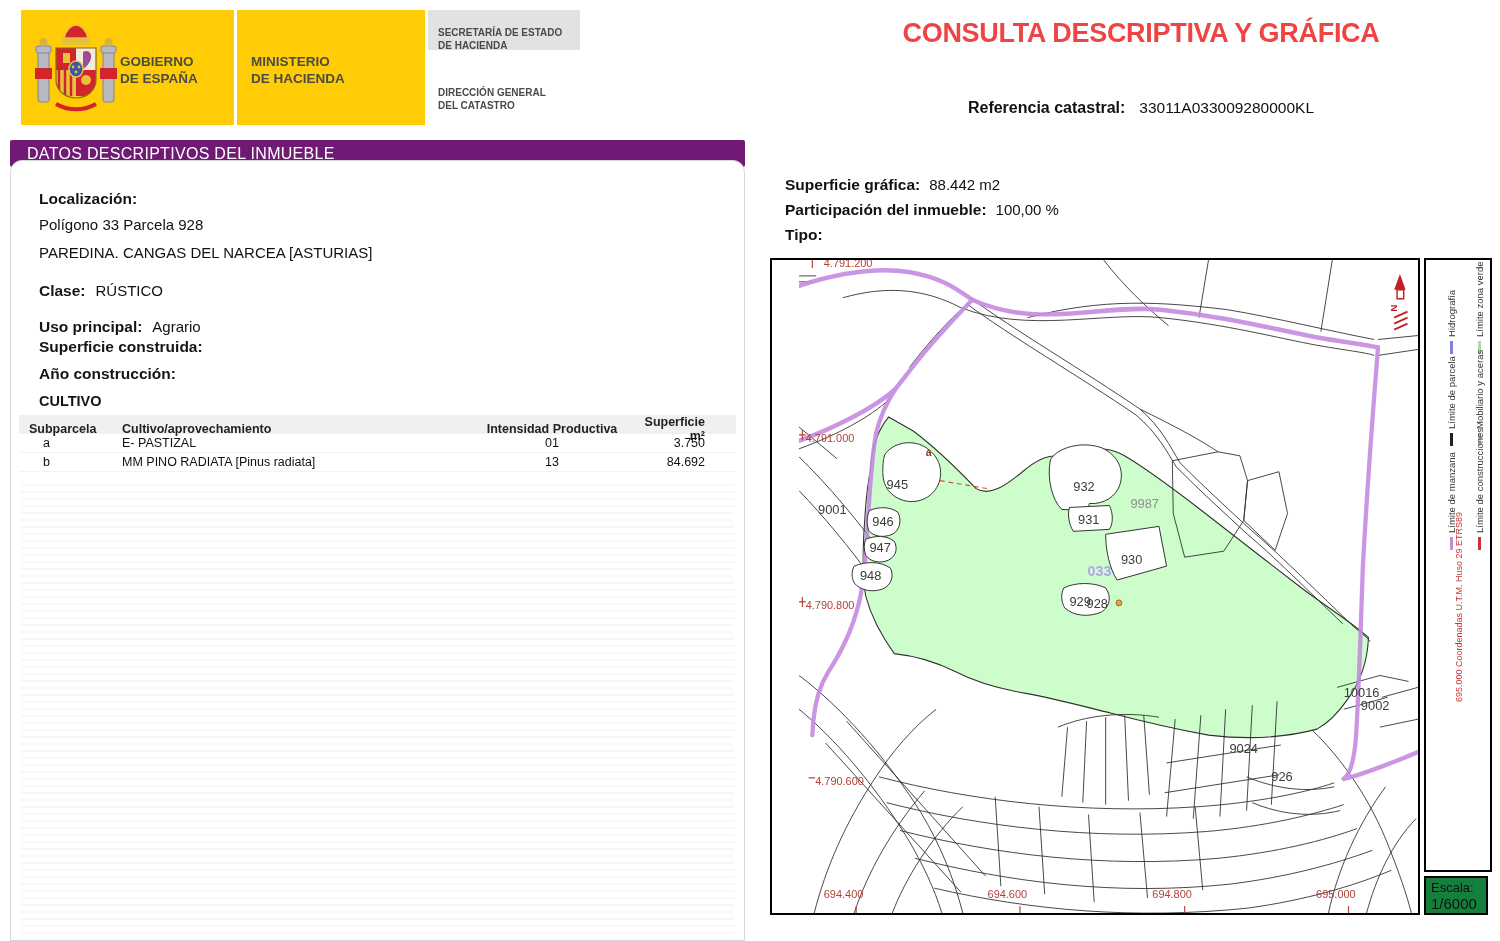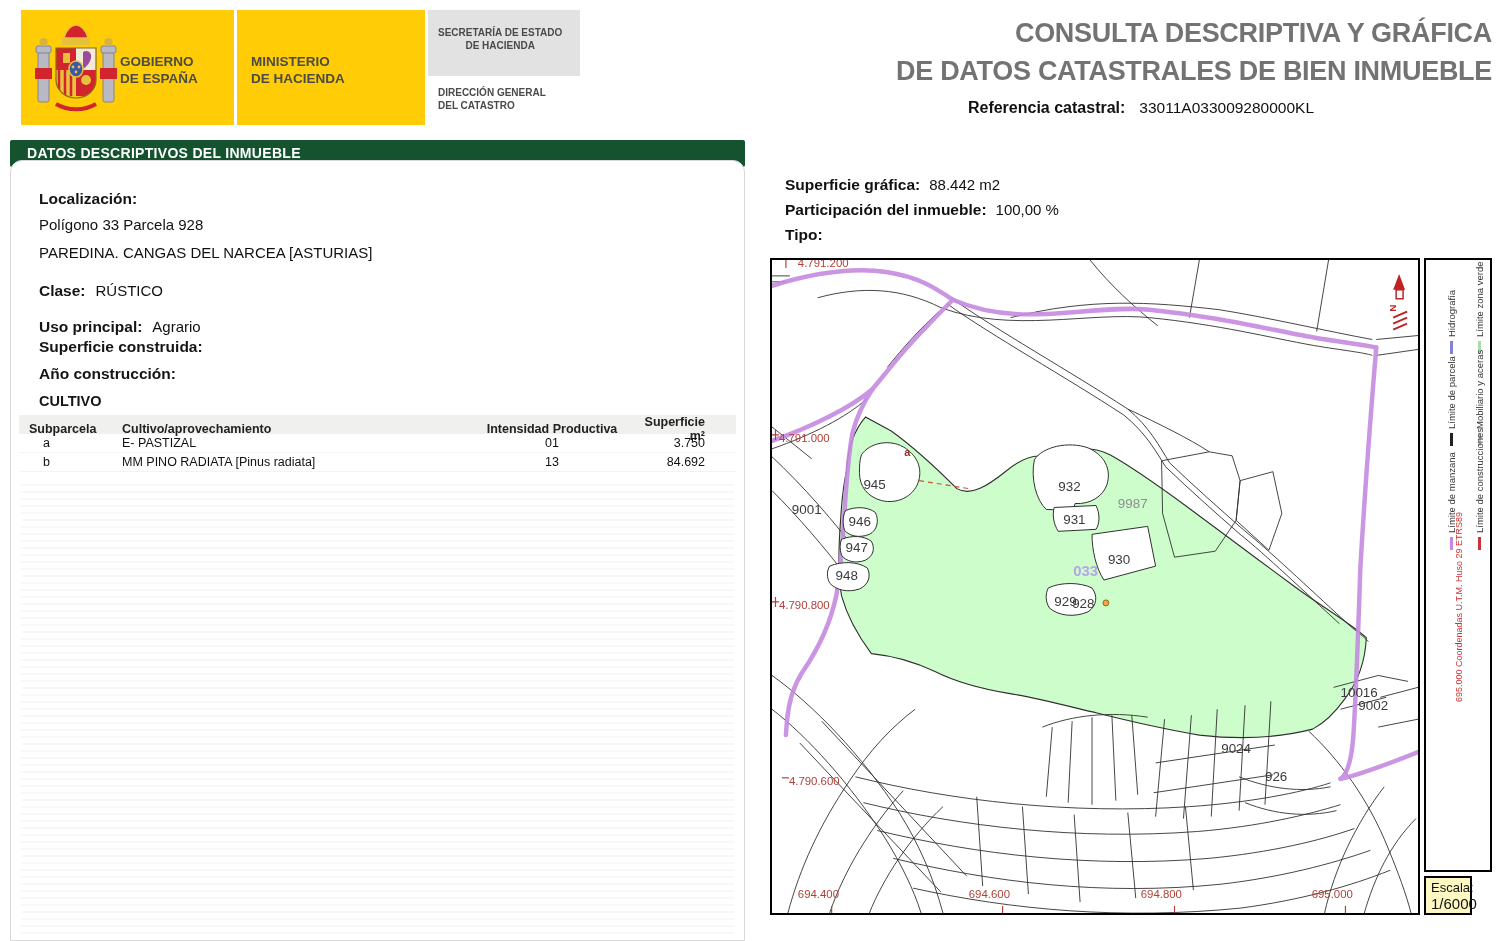--- a/index.html
+++ b/index.html
@@ -7,34 +7,34 @@
         font-family:"Liberation Sans", sans-serif;color:#111;}
 
   
   .yblock{position:absolute;top:10px;height:115px;background:#FFCC05;}
   .yb1{left:21px;width:213px;}
   .yb2{left:237px;width:188px;}
   .gov-text{position:absolute;font-weight:bold;font-size:13.5px;line-height:17px;color:#4c4c46;}
   .gt1{left:99px;top:43px;}
   .gt2{left:14px;top:43px;}
   .escudo{position:absolute;left:14px;top:12px;}
-  .graybox{position:absolute;left:428px;top:10px;width:152px;height:66px;background:#e2e2e2;text-align:center;}
+  .graybox{position:absolute;left:428px;top:10px;width:152px;height:40px;background:#e2e2e2;}
   .smallcaps{position:absolute;font-size:10px;font-weight:bold;line-height:13px;color:#4a4a4a;}
   .sec-text{left:10px;top:16px;}
   .dir-text{left:438px;top:86px;}
 
-  .doc-title{position:absolute;left:790px;top:14px;width:702px;text-align:right;
-             font-weight:bold;font-size:27px;line-height:38px;color:#737373;letter-spacing:-.3px;}
+  .doc-title{position:absolute;left:790px;top:14px;width:702px;text-align:center;
+             font-weight:bold;font-size:27px;line-height:38px;color:#ef4444;letter-spacing:-.3px;}
   .ref-line{position:absolute;left:790px;top:99px;width:702px;text-align:center;font-size:15.5px;}
   .ref-label{font-weight:bold;font-size:16px;}
   .ref-value{margin-left:14px;}
 
   
-  .bar{position:absolute;height:27px;background:#14532d;color:#fff;font-weight:bold;
-       font-size:14px;line-height:27px;letter-spacing:.3px;z-index:1;border-radius:2px;}
+  .bar{position:absolute;height:27px;background:#701a75;color:#fff;font-weight:normal;
+       font-size:16px;line-height:27px;letter-spacing:.3px;z-index:1;border-radius:2px;}
   .bar span{padding-left:17px;display:inline-block;}
   .bar-left{left:10px;top:140px;width:735px;}
   .bar-right{left:780px;top:140px;width:712px;}
 
   
   .left-panel{position:absolute;left:10px;top:160px;width:735px;height:781px;background:#fff;
               border:1px solid #d8d8d8;border-radius:12px 12px 0 0;z-index:2;box-sizing:border-box;}
   .lp-stripes{position:absolute;left:10px;top:318px;right:10px;bottom:6px;
               background:repeating-linear-gradient(180deg,#ffffff 0 5px,#f6f6f6 5px 7px);opacity:.8;}
   .lp-el{position:absolute;left:28px;font-size:15px;white-space:nowrap;}
@@ -53,34 +53,34 @@
 
   
   .right-round{position:absolute;left:780px;top:160px;width:712px;height:24px;background:#fff;
                border-radius:12px 12px 0 0;z-index:2;}
   .rrow{position:absolute;left:785px;white-space:nowrap;z-index:3;}
   .rlbl{font-weight:bold;font-size:15.5px;}
   .rval{font-size:15px;margin-left:9px;}
 
   
   .map-box{position:absolute;left:770px;top:258px;width:650px;height:657px;border:2px solid #000;
-           box-sizing:border-box;background:#fff;}
+           box-sizing:border-box;background:#fff;padding-left:27px;}
   .map-box svg{display:block;width:100%;height:100%;}
 
   
   .legend-box{position:absolute;left:1424px;top:258px;width:68px;height:614px;border:2px solid #000;
               box-sizing:border-box;background:#fff;}
   .vtext{position:absolute;transform-origin:0 0;transform:rotate(-90deg);white-space:nowrap;
          font-size:9.5px;color:#333;}
   .vdash{display:inline-block;width:13px;height:3px;margin-right:4px;vertical-align:2px;}
   .dh{background:#8282dd;}.dzv{background:#a9dca9;}.dlp{background:#222;}
   .dma{background:#c8c8c8;}.dlm{background:#c58ae0;}.dlc{background:#cc3333;}
   .vred{color:#cc3333;font-size:9px;}
-  .scale-box{position:absolute;left:1424px;top:876px;width:48px;height:39px;border:2px solid #000;
-             box-sizing:border-box;background:#fef9c3;text-align:center;}
+  .scale-box{position:absolute;left:1424px;top:876px;width:64px;height:39px;border:2px solid #000;
+             box-sizing:border-box;background:#15803d;text-align:center;}
   .sc1{position:absolute;left:5px;top:2px;font-size:13px;color:#111;}
   .sc2{position:absolute;left:5px;top:17px;font-size:15px;color:#111;}
 </style>
 </head>
 <body>
 
 <div class="page">
 
   <div class="yblock yb1">
     <svg class="escudo" width="82" height="96" viewBox="0 0 82 96">
@@ -133,21 +133,20 @@
       <div>DE HACIENDA</div>
     </div>
   </div>
   <div class="smallcaps dir-text">
     <div>DIRECCIÓN GENERAL</div>
     <div>DEL CATASTRO</div>
   </div>
 
   <div class="doc-title">
     <div>CONSULTA DESCRIPTIVA Y GRÁFICA</div>
-    <div>DE DATOS CATASTRALES DE BIEN INMUEBLE</div>
   </div>
   <div class="ref-line">
     <span class="ref-label">Referencia catastral:</span><span class="ref-value">33011A033009280000KL</span>
   </div>
 
   <div class="bar bar-left">
     <span>DATOS DESCRIPTIVOS DEL INMUEBLE</span>
   </div>
 
   <div class="left-panel">

